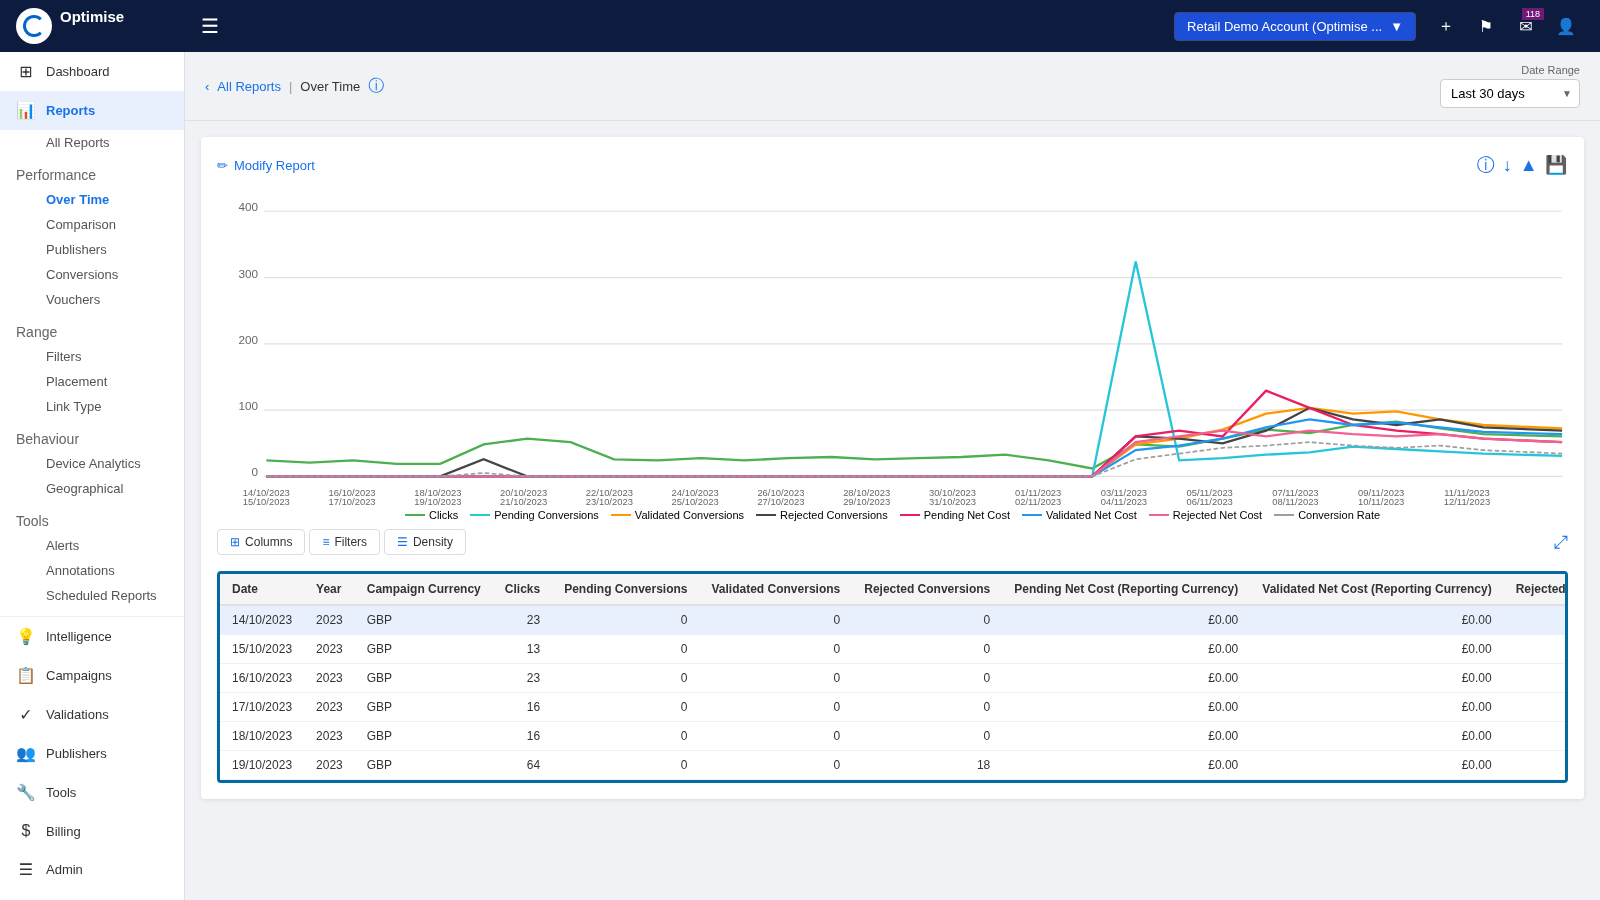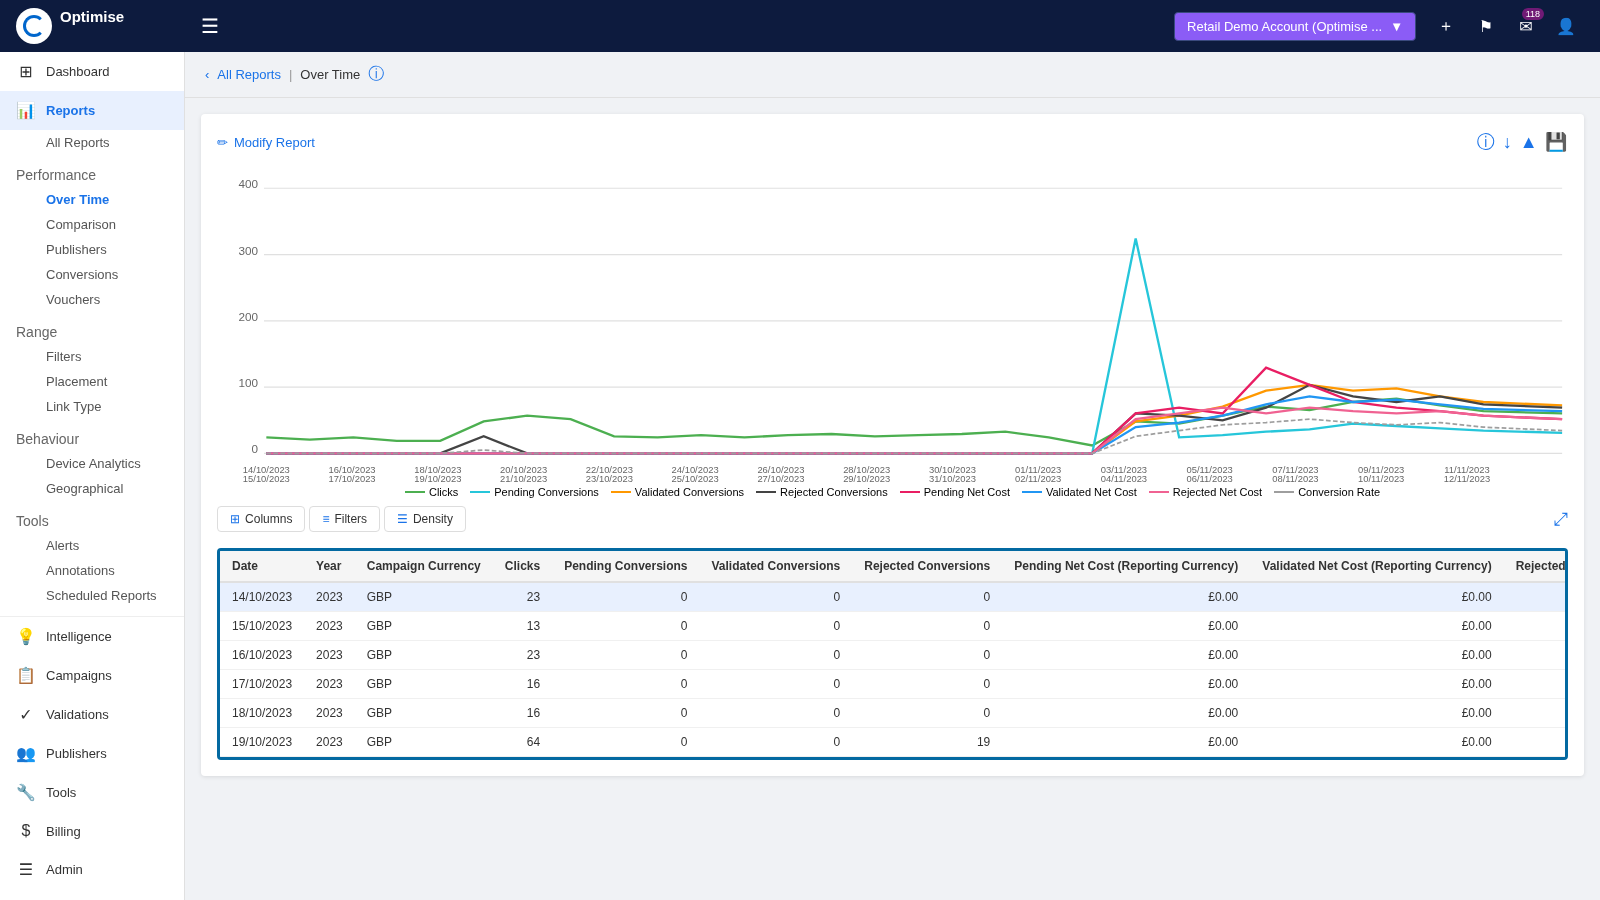--- a/index.html
+++ b/index.html
@@ -18,28 +18,28 @@
       display: flex; align-items: flex-start; gap: 8px; color: white; font-weight: 600; font-size: 15px; min-width: 185px;
     }
     .logo-circle {
       width: 36px; height: 36px; border-radius: 50%; background: white; display: flex; align-items: center; justify-content: center;
     }
     .logo-inner {
       width: 22px; height: 22px; border-radius: 50%; border: 3px solid #0066cc; border-right-color: transparent;
     }
     .top-nav-spacer { flex: 1; }
     .top-nav-account {
-      background: #8b5cf6; border: 1px solid #3a4a7e; color: white; padding: 6px 12px; border-radius: 4px; display: flex; align-items: center; gap: 8px; font-size: 13px; cursor: pointer; margin-right: 12px;
+      background: #1d4ed8; border: 1px solid #3a4a7e; color: white; padding: 6px 12px; border-radius: 4px; display: flex; align-items: center; gap: 8px; font-size: 13px; cursor: pointer; margin-right: 12px;
     }
     .top-nav-icons { display: flex; align-items: center; gap: 4px; }
     .nav-icon-btn {
       width: 36px; height: 36px; border-radius: 50%; display: flex; align-items: center; justify-content: center; color: white; cursor: pointer; font-size: 16px; position: relative;
     }
     .badge {
-      position: absolute; top: 0; right: 0; background: #701a75; color: white; font-size: 9px; border-radius: 6px; padding: 1px 4px; min-width: 18px; text-align: center;
+      position: absolute; top: 0; right: 0; background: #701a75; color: white; font-size: 9px; border-radius: 0; padding: 1px 4px; min-width: 18px; text-align: center;
     }
     .hamburger { color: white; font-size: 20px; cursor: pointer; margin-right: 12px; }
 
     
     .layout { display: flex; flex: 1; overflow: hidden; }
 
     
     .sidebar {
       width: 185px; background: white; border-right: 1px solid #e0e0e0; overflow-y: auto; flex-shrink: 0; padding-bottom: 16px;
     }
@@ -255,20 +255,31 @@
 
   <div class="main-content">
 
     <div class="breadcrumb-bar">
       <div class="breadcrumb">
         <span style="color:#1a73e8;">‹</span>
         <a href="#">All Reports</a>
         <span class="breadcrumb-sep">|</span>
         <span class="breadcrumb-current">Over Time</span>
         <span class="help-icon">ⓘ</span>
+      </div>
+      <div class="date-range-wrapper">
+        <span class="date-range-label">Date Range</span>
+        <div class="date-select-wrap">
+          <select class="date-range-select">
+            <option>Last 30 days</option>
+            <option>Last 7 days</option>
+            <option>Last 90 days</option>
+            <option>Custom Range</option>
+          </select>
+        </div>
       </div>
     </div>
 
     <div class="report-card">
       <div class="report-header">
         <button class="modify-report-btn">
           <span style="color:#1a73e8;">✏</span>
           <span>Modify Report</span>
         </button>
         <div class="report-actions">
@@ -479,21 +490,21 @@
       <td class="num">£0.00</td>
 
     </tr>
               <tr>
       <td>19/10/2023</td>
       <td>2023</td>
       <td>GBP</td>
       <td class="num">64</td>
       <td class="num">0</td>
       <td class="num">0</td>
-      <td class="num">19</td>
+      <td class="num">18</td>
       <td class="num">£0.00</td>
       <td class="num">£0.00</td>
       <td class="num">£0.00</td>
 
     </tr>
             </tbody>
         </table>
       </div>
     </div>
   </div>

